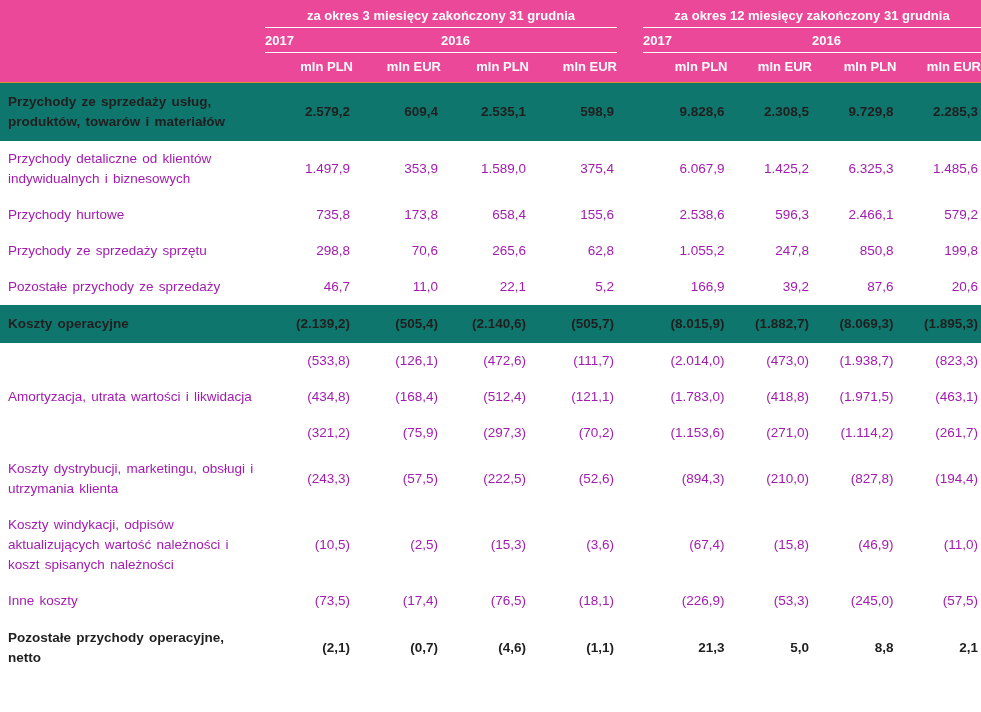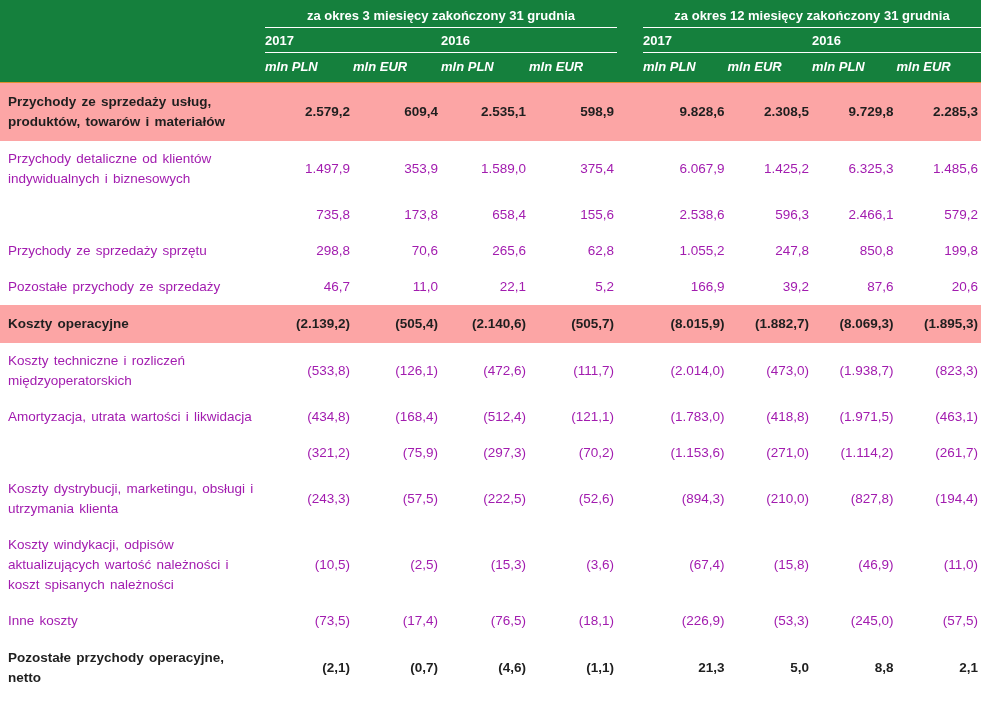--- a/index.html
+++ b/index.html
@@ -12,21 +12,21 @@
 
   
   .grid{
     display:grid;
     grid-template-columns:265px 88px 88px 88px 88px 26px 84.5px 84.5px 84.5px 84.5px;
     align-items:center;
   }
 
   
   .thead{
-    background:#15803d;
+    background:#ec4899;
     color:#ffffff;
     font-weight:bold;
     font-size:13px;
     border-bottom:1px solid #DF8F2F;
   }
   .gt{
     text-align:center;
     padding:8px 0 4px 0;
     border-bottom:1px solid #ffffff;
     white-space:nowrap;
@@ -34,21 +34,21 @@
   .g1{grid-column:2 / span 4;}
   .g2{grid-column:7 / span 4;}
   .yr{
     padding:5px 0 4px 0;
     border-bottom:1px solid #ffffff;
   }
   .y1{grid-column:2 / span 2;}
   .y2{grid-column:4 / span 2;}
   .y3{grid-column:7 / span 2;}
   .y4{grid-column:9 / span 2;}
-  .un{text-align:left;padding:6px 0 8px 0;white-space:nowrap;font-style:italic;}
+  .un{text-align:right;padding:6px 0 8px 0;white-space:nowrap;}
   .u1{grid-column:2;} .u2{grid-column:3;} .u3{grid-column:4;} .u4{grid-column:5;}
   .u5{grid-column:7;} .u6{grid-column:8;} .u7{grid-column:9;} .u8{grid-column:10;}
 
   
   .row{
     font-size:13.5px;
     line-height:20px;
     color:#a21caf;
     padding:8px 0;
   }
@@ -60,21 +60,21 @@
   }
   .row .val{
     text-align:right;
     padding-right:3px;
     white-space:nowrap;
   }
   .v1{grid-column:2;} .v2{grid-column:3;} .v3{grid-column:4;} .v4{grid-column:5;}
   .v5{grid-column:7;} .v6{grid-column:8;} .v7{grid-column:9;} .v8{grid-column:10;}
 
   .row.total{
-    background:#fca5a5;
+    background:#0f766e;
     font-weight:bold;
     color:#1F1F1F;
     padding:9px 0;
   }
   .row.net{
     font-weight:bold;
     color:#1F1F1F;
     padding:9px 0;
   }
 </style>
@@ -123,20 +123,21 @@
         <div class="val v1">1.497,9</div>
         <div class="val v2">353,9</div>
         <div class="val v3">1.589,0</div>
         <div class="val v4">375,4</div>
         <div class="val v5">6.067,9</div>
         <div class="val v6">1.425,2</div>
         <div class="val v7">6.325,3</div>
         <div class="val v8">1.485,6</div>
       </div>
       <div class="grid row detail">
+        <div class="lab">Przychody hurtowe</div>
         <div class="val v1">735,8</div>
         <div class="val v2">173,8</div>
         <div class="val v3">658,4</div>
         <div class="val v4">155,6</div>
         <div class="val v5">2.538,6</div>
         <div class="val v6">596,3</div>
         <div class="val v7">2.466,1</div>
         <div class="val v8">579,2</div>
       </div>
       <div class="grid row detail">
@@ -166,21 +167,20 @@
         <div class="val v1">(2.139,2)</div>
         <div class="val v2">(505,4)</div>
         <div class="val v3">(2.140,6)</div>
         <div class="val v4">(505,7)</div>
         <div class="val v5">(8.015,9)</div>
         <div class="val v6">(1.882,7)</div>
         <div class="val v7">(8.069,3)</div>
         <div class="val v8">(1.895,3)</div>
       </div>
       <div class="grid row detail">
-        <div class="lab">Koszty techniczne i rozliczeń międzyoperatorskich</div>
         <div class="val v1">(533,8)</div>
         <div class="val v2">(126,1)</div>
         <div class="val v3">(472,6)</div>
         <div class="val v4">(111,7)</div>
         <div class="val v5">(2.014,0)</div>
         <div class="val v6">(473,0)</div>
         <div class="val v7">(1.938,7)</div>
         <div class="val v8">(823,3)</div>
       </div>
       <div class="grid row detail">

